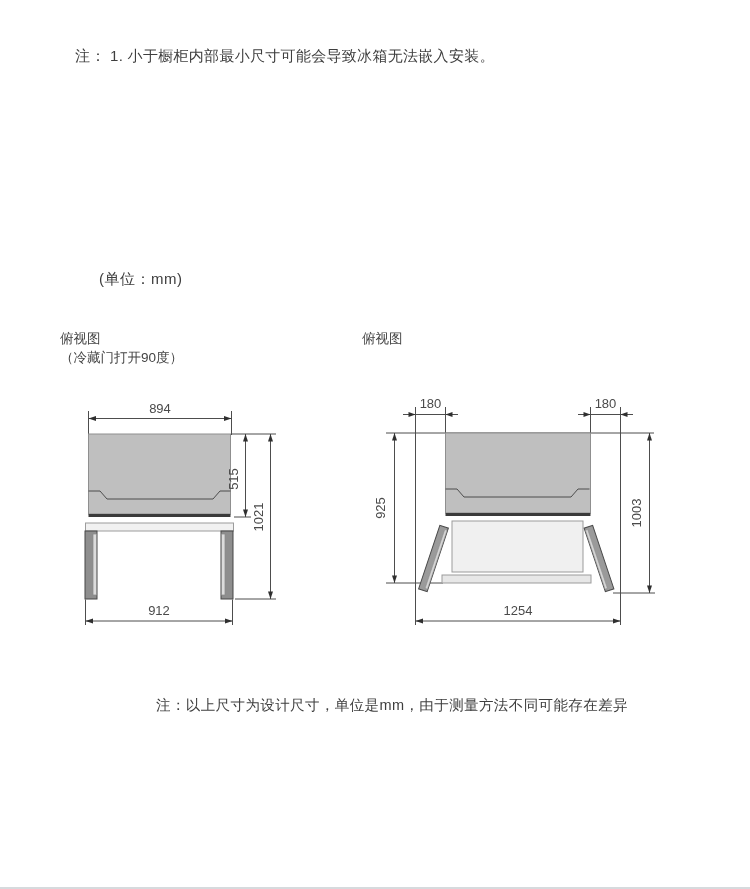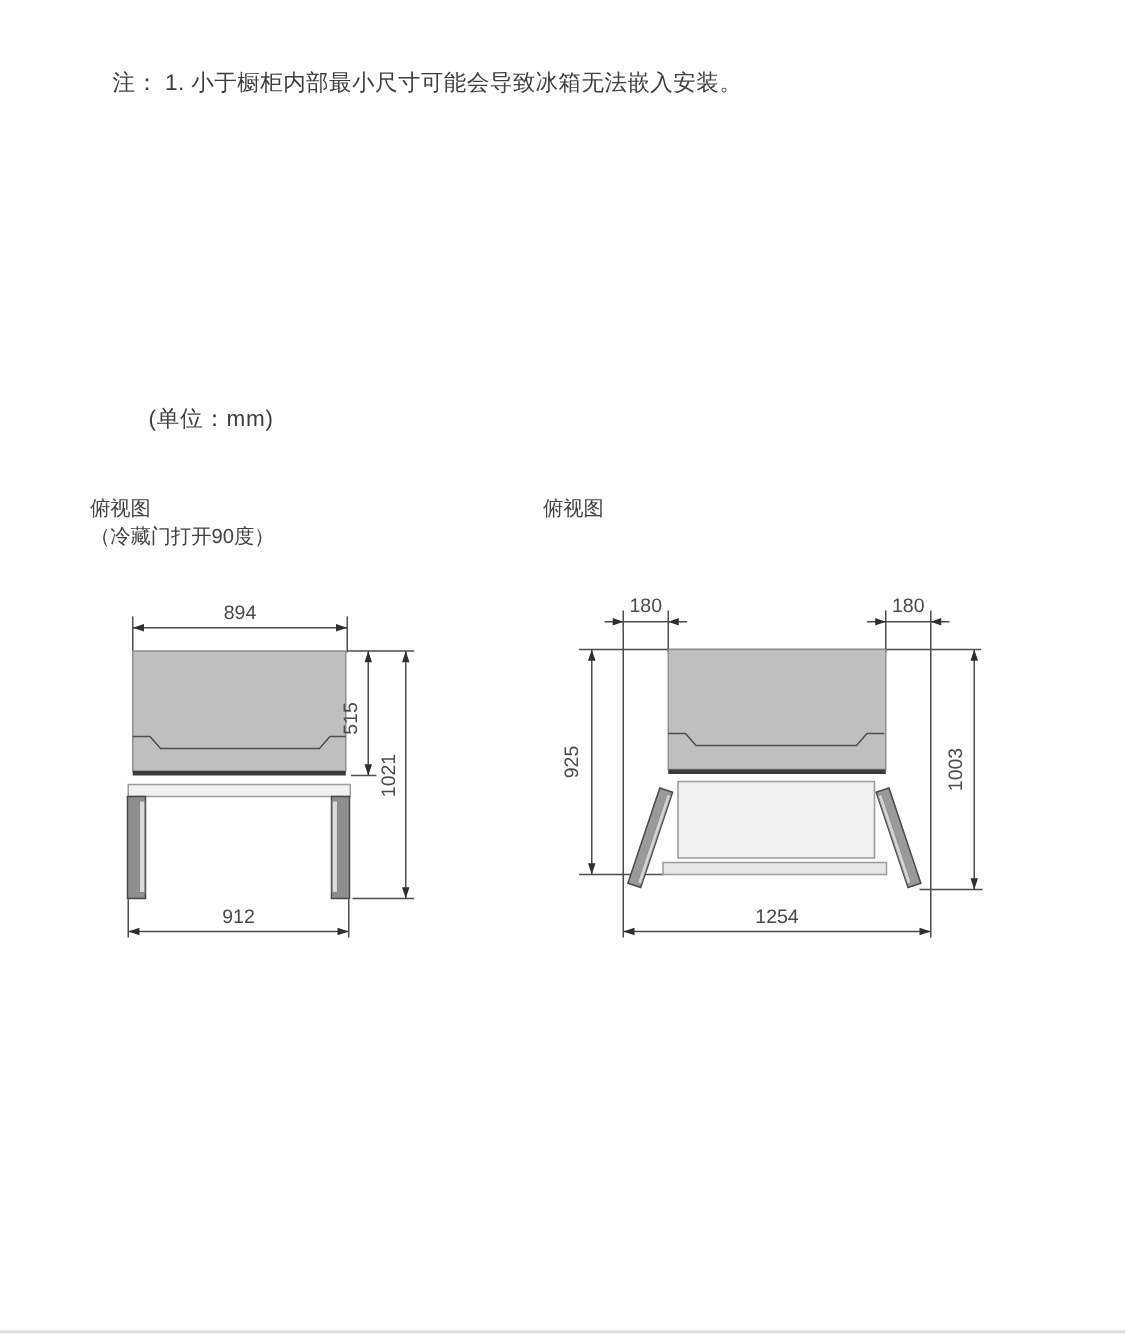--- a/index.html
+++ b/index.html
@@ -141,15 +141,16 @@
     <polygon class="arrow" points="279.5,40 277,47.5 282,47.5"></polygon>
     <polygon class="arrow" points="279.5,200 277,192.5 282,192.5"></polygon>
     <text x="271" y="120" text-anchor="middle" transform="rotate(-90 271 120)">1003</text>
 
     <line x1="45.5" y1="228" x2="250.5" y2="228"></line>
     <polygon class="arrow" points="45.5,228 53,225.5 53,230.5"></polygon>
     <polygon class="arrow" points="250.5,228 243,225.5 243,230.5"></polygon>
     <text x="148" y="222" text-anchor="middle">1254</text>
   </svg>
 
+  <div class="bottom-note">注：以上尺寸为设计尺寸，单位是mm，由于测量方法不同可能存在差异</div>
 
   <div class="footer-line"></div>
 </div>
 
 </body></html>

